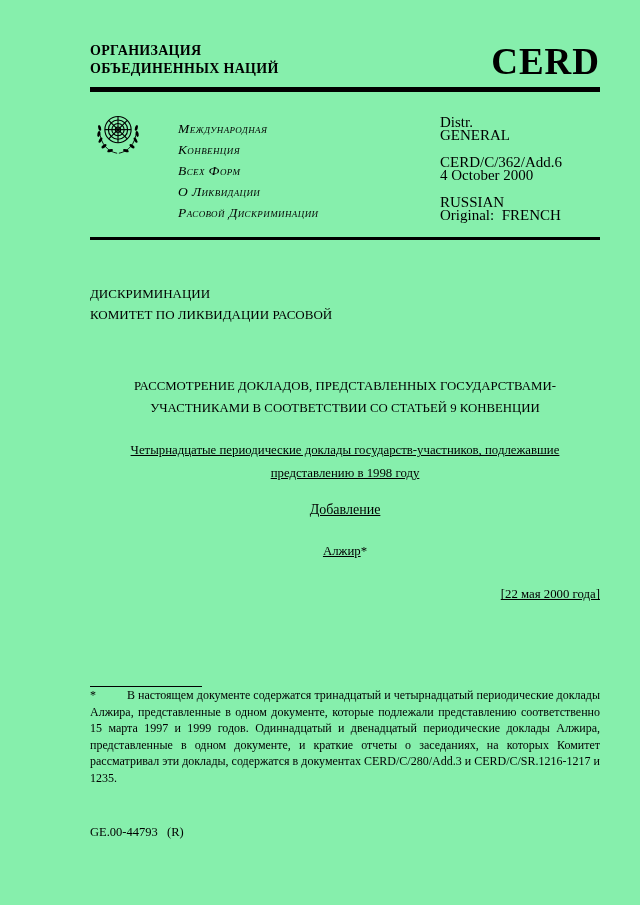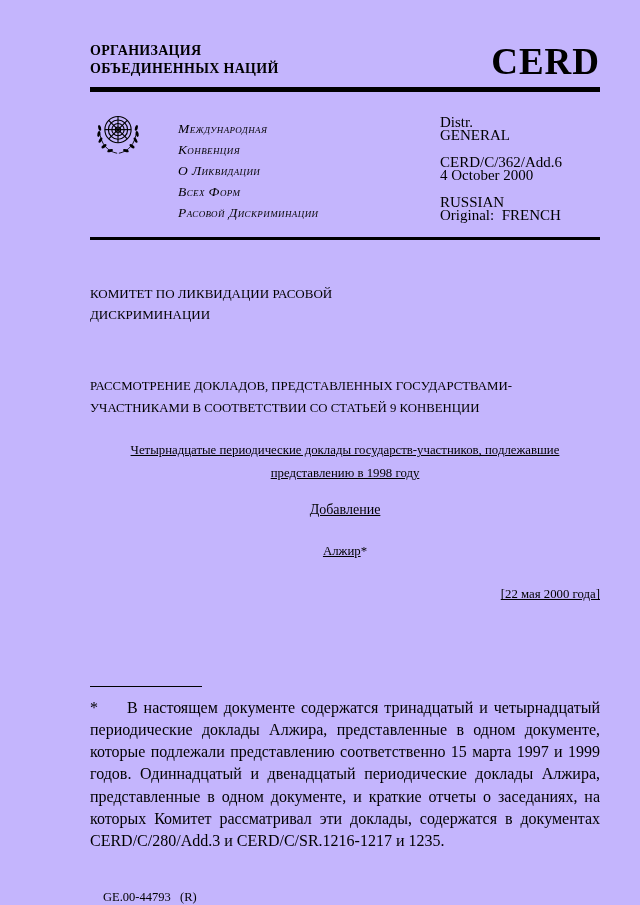--- a/index.html
+++ b/index.html
@@ -1,19 +1,19 @@
 <!DOCTYPE html>
 <html><head>
 <meta charset="utf-8">
 <style>
   html,body { margin:0; padding:0; background:#ffffff; }
   .page {
     position:relative;
     width:640px; height:905px;
-    background:#c4b5fd;
+    background:#86efac;
     color:#000;
     font-family:"Liberation Serif", serif;
     box-sizing:border-box;
     padding:42px 40px 0 90px;
     overflow:hidden;
   }
 
   
   .header-row { display:flex; justify-content:space-between; align-items:flex-end; }
   .org-block { font-weight:bold; font-size:14px; line-height:1.3; letter-spacing:0.3px; }
@@ -29,34 +29,34 @@
   .convention { flex:1 1 auto; margin-left:30px; padding-top:8px;
                 font-style:italic; font-variant:small-caps;
                 font-size:13.5px; line-height:21px; letter-spacing:0.4px; }
   .distr { flex:0 0 160px; width:160px; font-size:15px; line-height:13px; padding-top:6px; }
   .distr div { white-space:pre; }
   .distr .gap { height:14px; }
 
   
   .committee { margin-top:44px; font-size:13px; line-height:1.6; }
 
-  .title-block { margin-top:50px; text-align:left; font-size:12.8px; line-height:1.7; }
+  .title-block { margin-top:50px; text-align:center; font-size:12.8px; line-height:1.7; }
   .subtitle-block { margin-top:20px; text-align:center; font-size:12.8px; line-height:1.75; }
   .u { text-decoration:underline; }
 
   .addendum { margin-top:18px; text-align:center; font-size:14px; }
   .country-line { margin-top:26px; text-align:center; font-size:12.8px; }
   .date-line { margin-top:28px; text-align:right; font-size:12.8px;text-decoration:underline; }
 
   
   .fn-sep { margin-top:84px; width:112px; border-top:1.5px solid #000; }
-  .footnote { margin:10px 0 0 0; font-size:16px; line-height:1.38; text-align:justify; }
+  .footnote { margin:0 0 0 0; font-size:12px; line-height:1.38; text-align:justify; }
   .fn-marker { display:inline-block; width:37px; }
 
-  .footer-ref { margin-top:38px; font-size:12.5px; white-space:pre;margin-left:13px; }
+  .footer-ref { margin-top:38px; font-size:12.5px; white-space:pre; }
 </style>
 </head>
 <body>
 
 <div class="page">
 
   <div class="header-row">
     <div class="org-block">
       <div>ОРГАНИЗАЦИЯ</div>
       <div>ОБЪЕДИНЕННЫХ НАЦИЙ</div>
@@ -94,42 +94,42 @@
           <ellipse cx="52" cy="32" rx="1.6" ry="3.4" transform="rotate(-30 52 32)"></ellipse>
           <ellipse cx="48" cy="39" rx="1.6" ry="3.4" transform="rotate(-55 48 39)"></ellipse>
           <ellipse cx="41" cy="44" rx="1.6" ry="3.4" transform="rotate(-75 41 44)"></ellipse>
         </g>
       </svg>
     </div>
 
     <div class="convention">
       <div>Международная</div>
       <div>Конвенция</div>
+      <div>Всех Форм</div>
       <div>О Ликвидации</div>
-      <div>Всех Форм</div>
       <div>Расовой Дискриминации</div>
     </div>
 
     <div class="distr">
       <div>Distr.</div>
       <div>GENERAL</div>
       <div class="gap"></div>
       <div>CERD/C/362/Add.6</div>
       <div>4 October 2000</div>
       <div class="gap"></div>
       <div>RUSSIAN</div>
       <div>Original:  FRENCH</div>
     </div>
   </div>
 
   <div class="rule rule-thin"></div>
 
   <div class="committee">
+    <div>ДИСКРИМИНАЦИИ</div>
     <div>КОМИТЕТ ПО ЛИКВИДАЦИИ РАСОВОЙ</div>
-    <div>ДИСКРИМИНАЦИИ</div>
   </div>
 
   <div class="title-block">
     <div>РАССМОТРЕНИЕ ДОКЛАДОВ, ПРЕДСТАВЛЕННЫХ ГОСУДАРСТВАМИ-</div>
     <div>УЧАСТНИКАМИ В СООТВЕТСТВИИ СО СТАТЬЕЙ 9 КОНВЕНЦИИ</div>
   </div>
 
   <div class="subtitle-block">
     <div><span class="u">Четырнадцатые периодические доклады государств-участников, подлежавшие</span></div>
     <div><span class="u">представлению в 1998 году</span></div>

